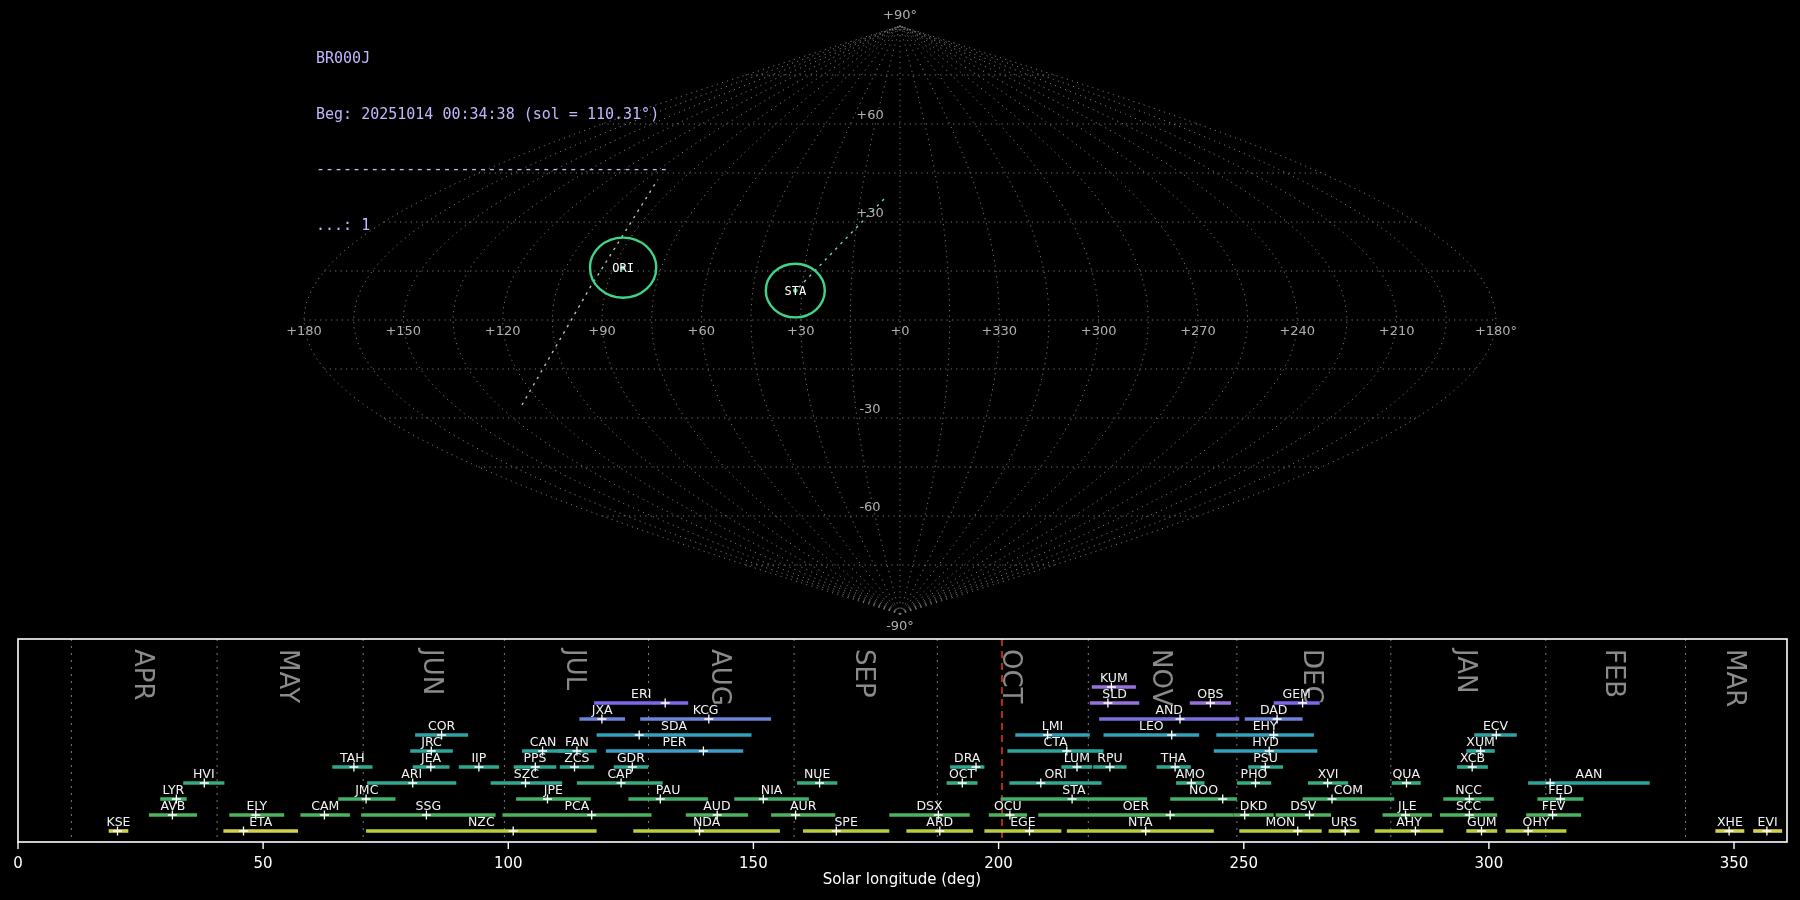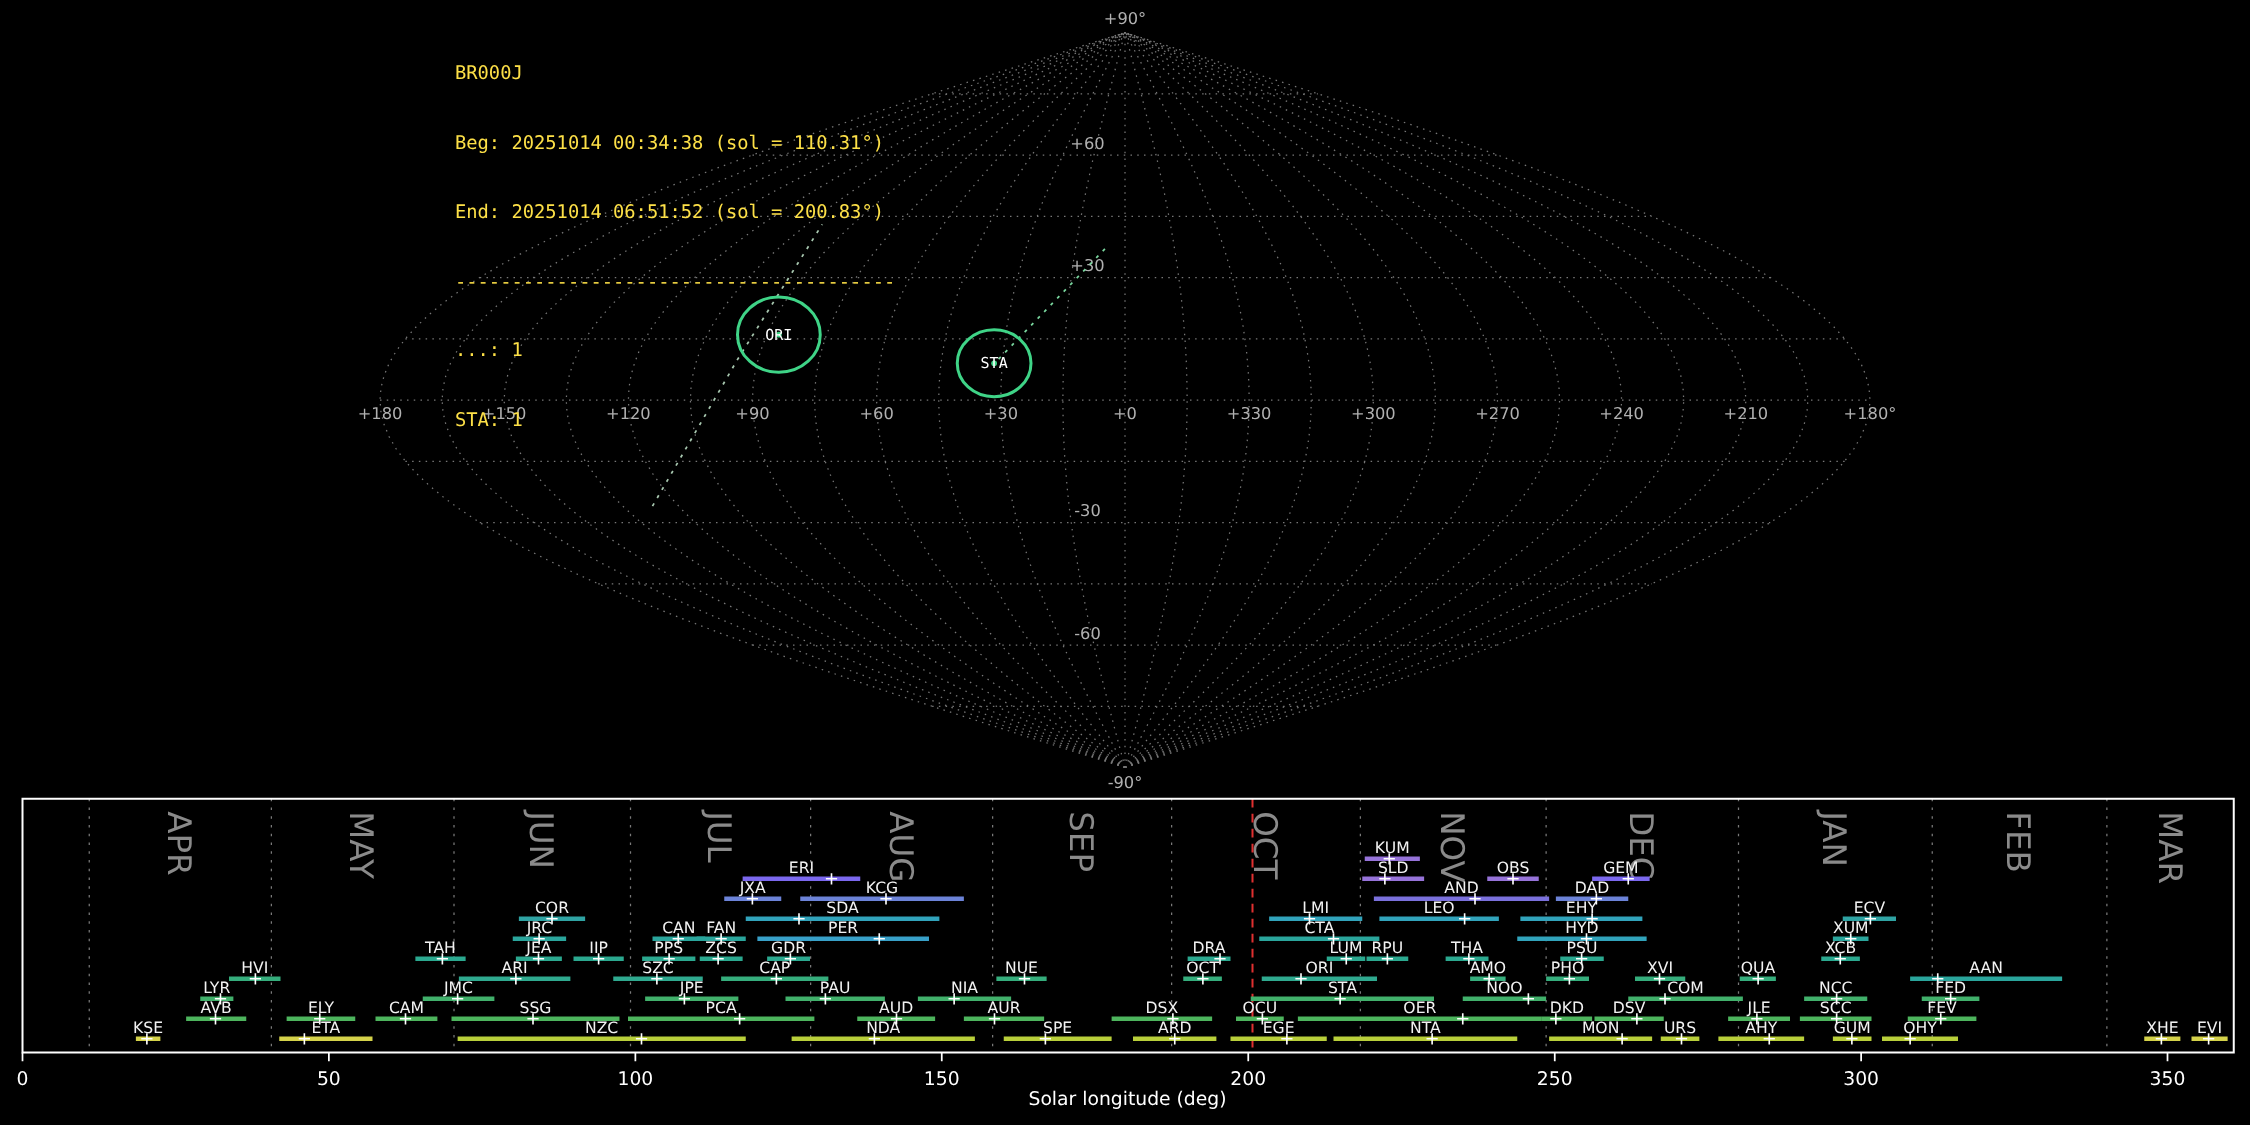--- a/index.html
+++ b/index.html
@@ -1,20 +1,20 @@
 <!DOCTYPE html>
 <html><head>
 <meta charset="utf-8">
 <style>
   html,body{margin:0;padding:0;background:#000;}
   #stage{position:relative;width:1800px;height:900px;background:#000;overflow:hidden;
          font-family:"DejaVu Sans",sans-serif;}
   #plot{position:absolute;left:0;top:0;}
-  .info{position:absolute;left:316px;top:12px;color:#fde047;
-        font:15px/18.5px "DejaVu Sans Mono",monospace;white-space:pre;margin-left:48px;}
+  .info{position:absolute;left:316px;top:12px;color:#c4b5fd;
+        font:15px/18.5px "DejaVu Sans Mono",monospace;white-space:pre;}
 </style>
 </head>
 <body>
 
 <div id="stage">
 
   <svg id="plot" width="1800" height="900" viewBox="0 0 1800 900">
     <text id="xtitle" x="902" y="884" text-anchor="middle" fill="#ffffff" font-size="15" font-family="&quot;DejaVu Sans&quot;, sans-serif">Solar longitude (deg)</text>
   <g>
         <g stroke="#8c8c8c" stroke-width="1" stroke-dasharray="1.2 4.2" fill="none" opacity="0.85">
@@ -385,19 +385,17 @@
         <line x1="1488.9" y1="842" x2="1488.9" y2="849" stroke="#ffffff" stroke-width="1.4"></line>
         <text x="1488.9" y="868" fill="#ffffff" font-size="15" text-anchor="middle" font-family="&quot;DejaVu Sans&quot;, sans-serif">300</text>
         <line x1="1734.0" y1="842" x2="1734.0" y2="849" stroke="#ffffff" stroke-width="1.4"></line>
         <text x="1734.0" y="868" fill="#ffffff" font-size="15" text-anchor="middle" font-family="&quot;DejaVu Sans&quot;, sans-serif">350</text>
       </g>
     </svg>
 
   <div class="info">
     <div>BR000J</div>
     <div>Beg: 20251014 00:34:38 (sol = 110.31°)</div>
-    <div>End: 20251014 06:51:52 (sol = 200.83°)</div>
     <div>---------------------------------------</div>
     <div>...: 1</div>
-    <div>STA: 1</div>
   </div>
 
 </div>
 
 </body></html>

